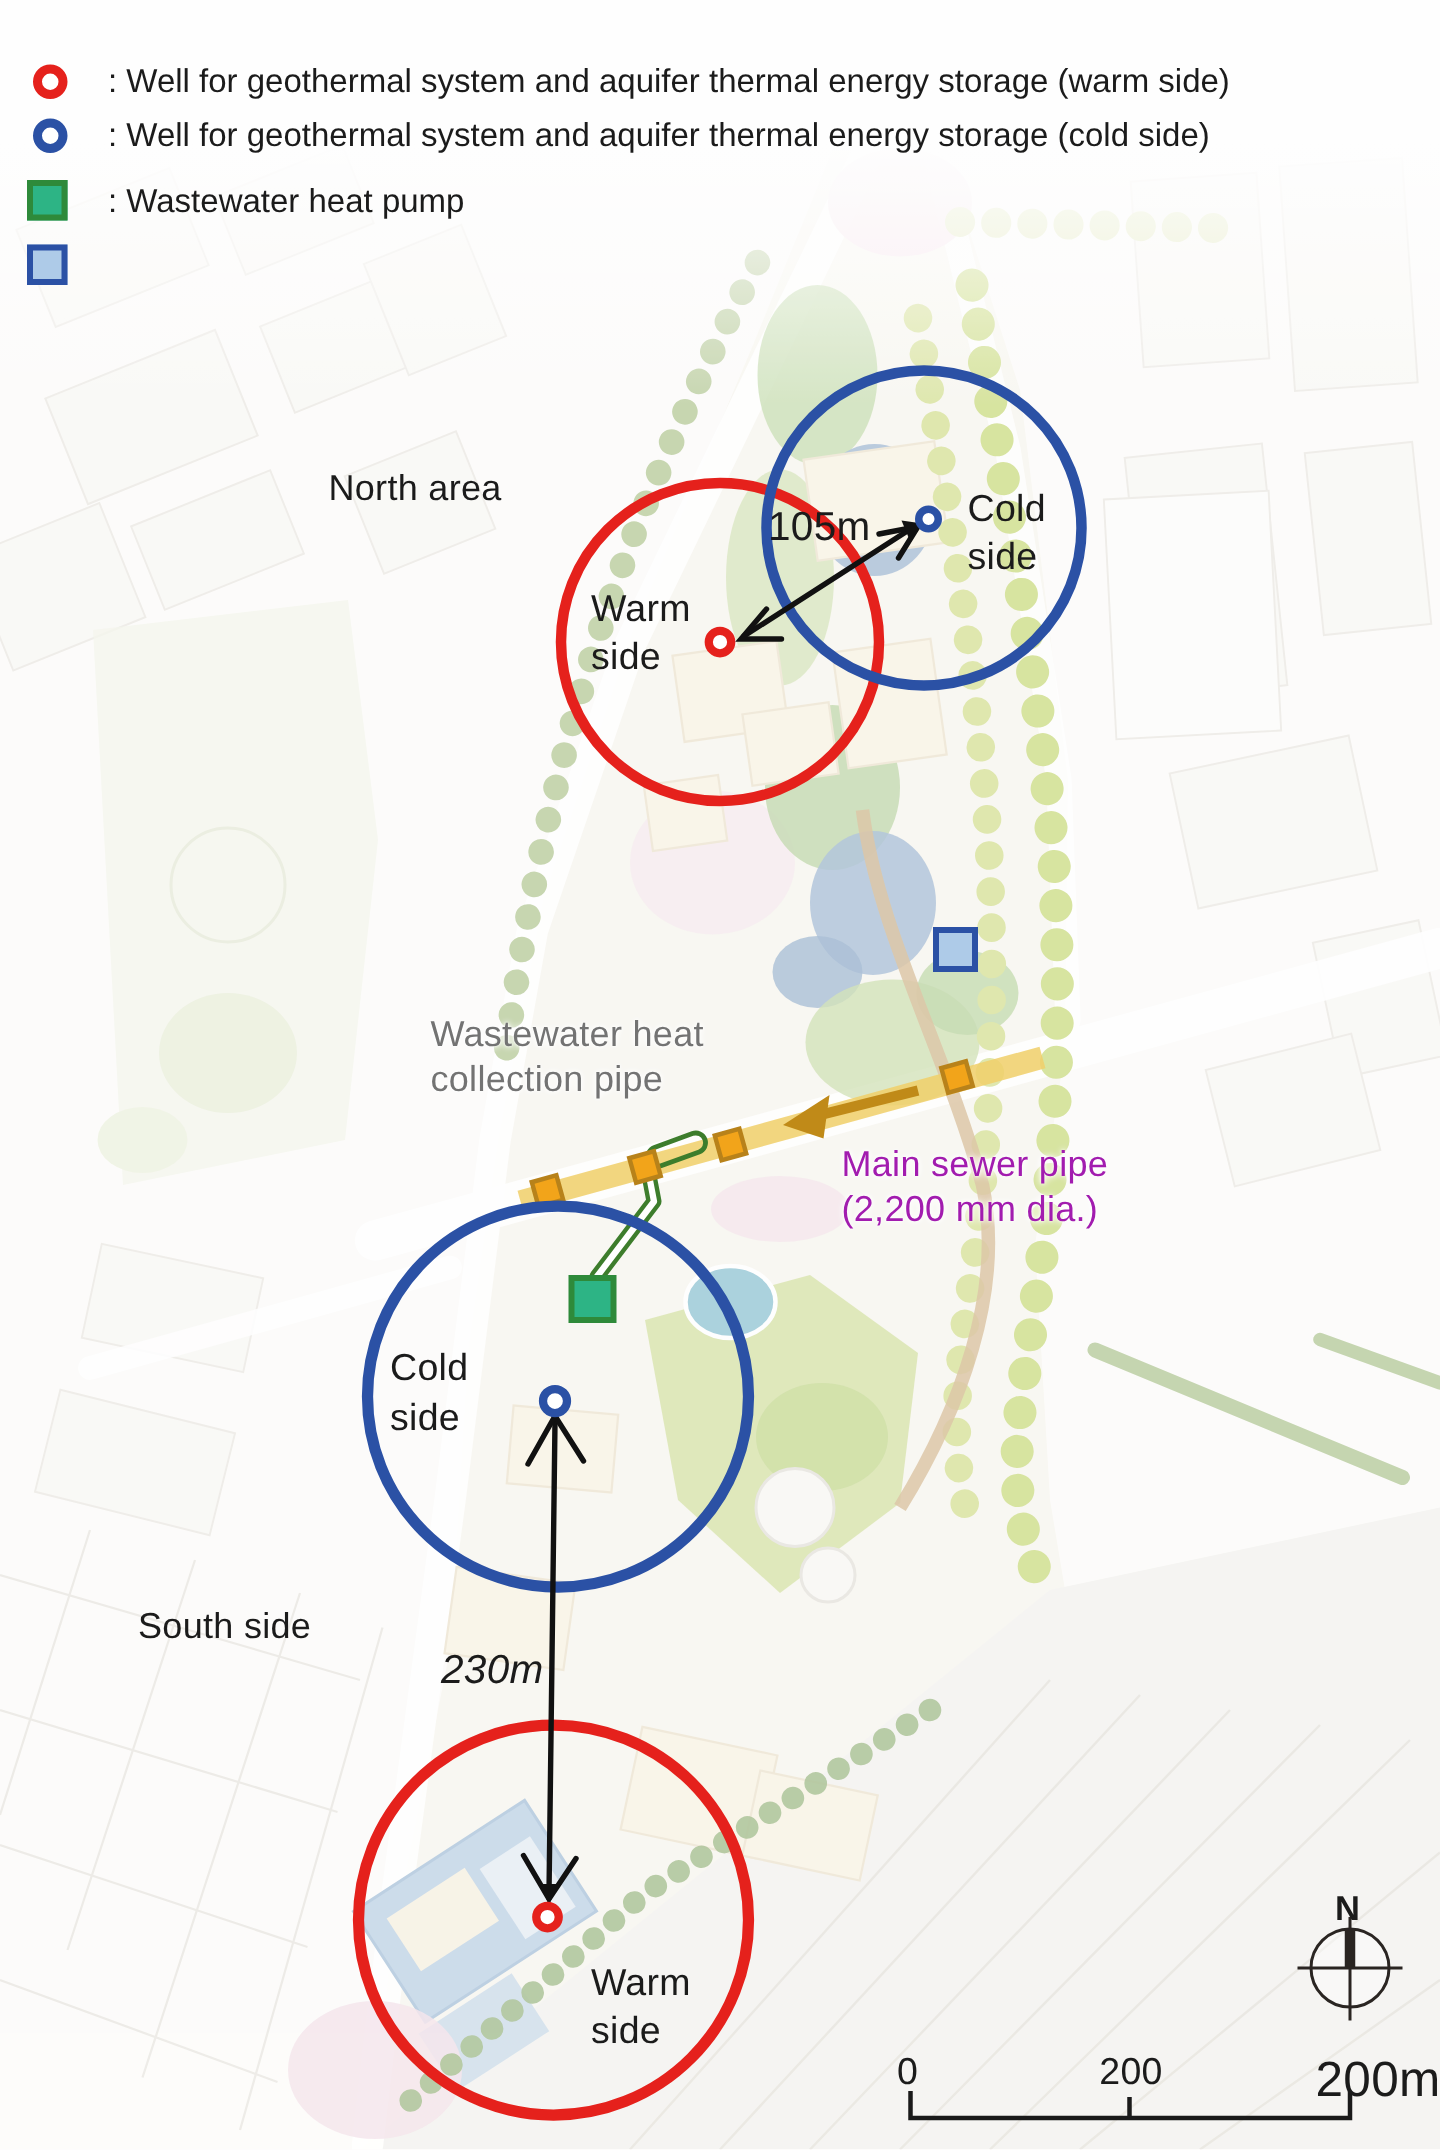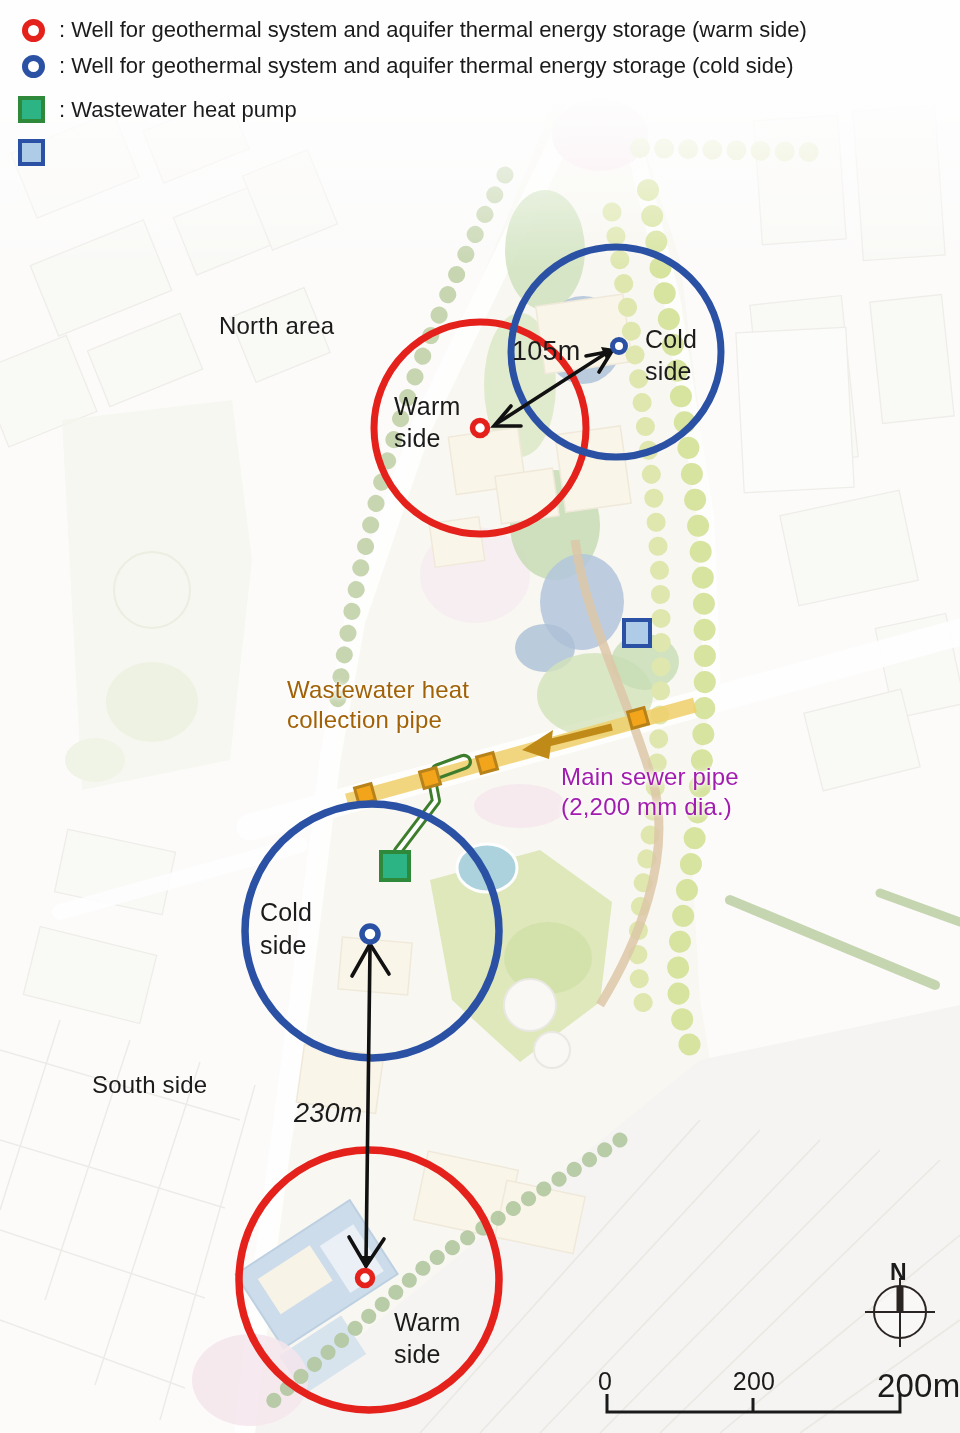--- a/index.html
+++ b/index.html
@@ -3,23 +3,23 @@
 <meta charset="utf-8">
 <style>
   html,body{margin:0;padding:0;background:#ffffff;}
   .figure{
     position:relative;width:960px;height:1433px;overflow:hidden;
     background:#fcfbf9;font-family:"Liberation Sans",sans-serif;
   }
   .map-svg{position:absolute;left:0;top:0;width:960px;height:1433px;}
   .lbl{position:absolute;color:#1b1b1b;line-height:1.22;letter-spacing:0.2px;}
   .lbl span{display:block;}
-  .lbl.green{color:#a16207;text-shadow:0 0 2px #fff,0 0 4px #fff,0 0 6px #fff;}
+  .lbl.green{color:#737373;text-shadow:0 0 2px #fff,0 0 4px #fff,0 0 6px #fff;}
   .lbl.gold{color:#a21caf;text-shadow:0 0 2px #fff,0 0 4px #fff,0 0 6px #fff;}
-  .legend-row{position:absolute;display:flex;align-items:center;gap:14px;}
+  .legend-row{position:absolute;display:flex;align-items:center;gap:27px;margin-top:24px;}
   .legend-row .txt{font-size:22px;color:#1b1b1b;white-space:nowrap;}
   .ring{width:11px;height:11px;border-radius:50%;background:#fff;border:6px solid #000;flex:0 0 auto;margin-left:2px;}
   .ring.warm{border-color:#e5211c;}
   .ring.cold{border-color:#2b51a5;}
   .sq{width:19px;height:19px;border:4px solid #000;flex:0 0 auto;}
   .sq.ww{background:#2db485;border-color:#2e8a3a;}
   .sq.geo{background:#aecbe8;border-color:#2b51a5;}
 </style>
 </head>
 <body>

